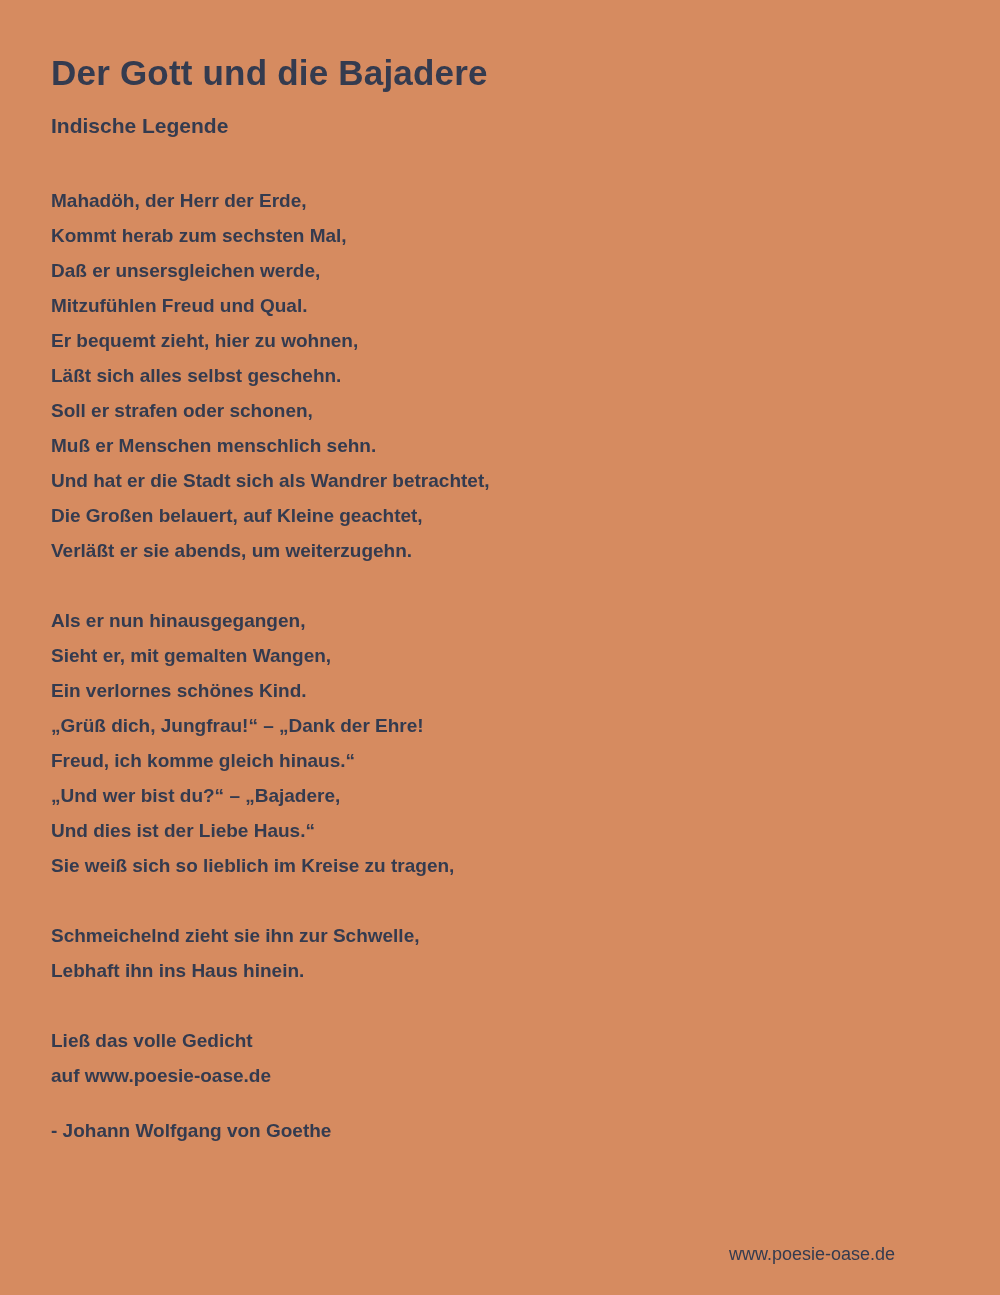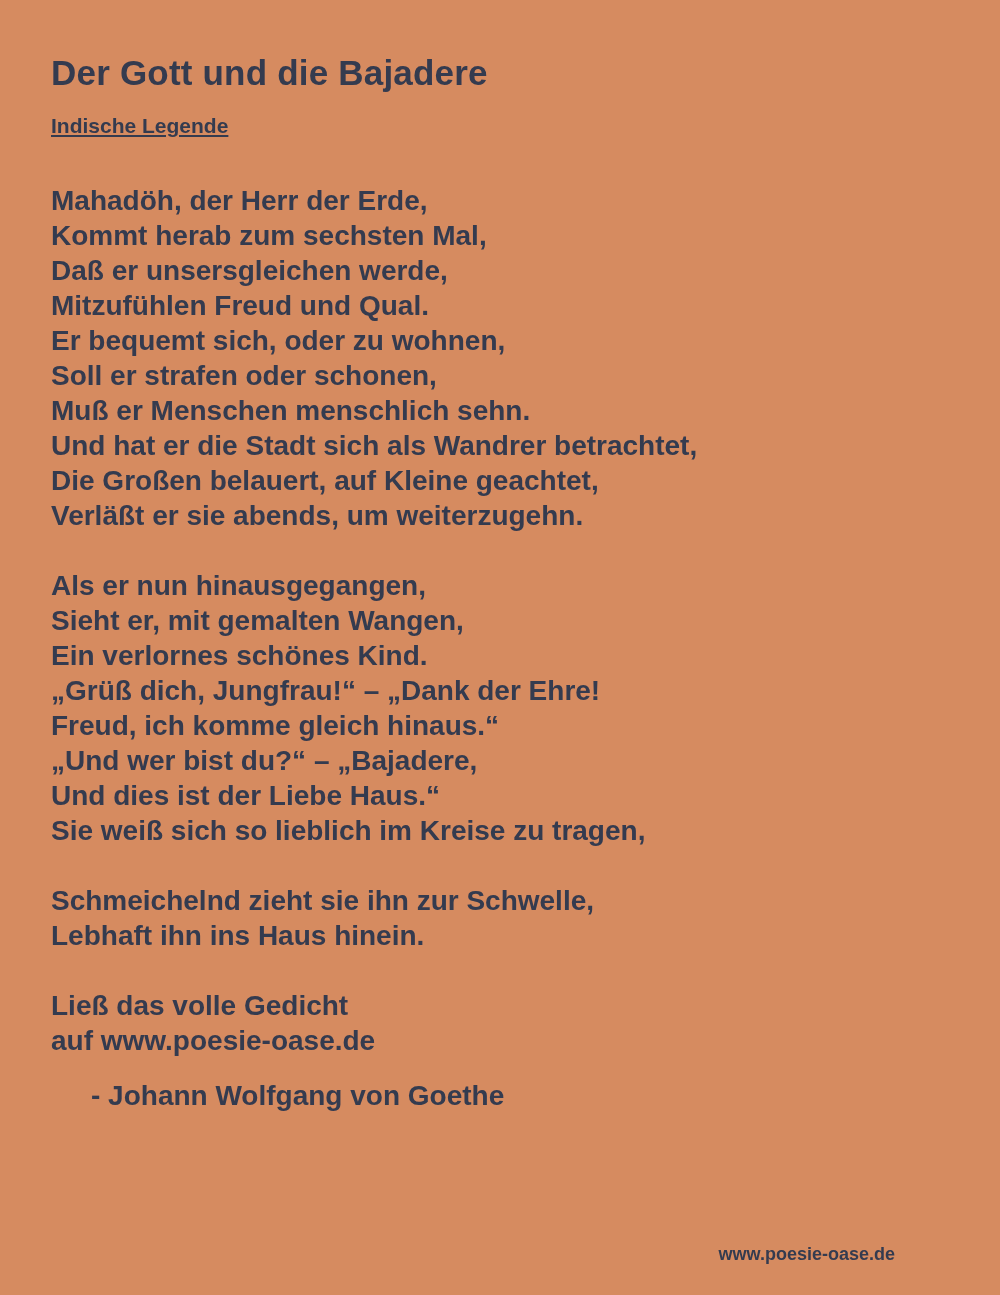--- a/index.html
+++ b/index.html
@@ -28,55 +28,55 @@
     line-height: 42px;
     font-weight: 700;
     margin: 0;
     letter-spacing: 0.2px;
   }
   .poem-subtitle {
     font-size: 21px;
     line-height: 28px;
     font-weight: 700;
     margin: 18px 0 0 0;
-    text-decoration: underline;
   }
   .poem-body {
     margin-top: 43px;
-    font-size: 28px;
+    font-size: 19px;
     font-weight: 700;
   }
   .stanza { margin: 0 0 35px 0; }
   .stanza .line {
     line-height: 35px;
     white-space: nowrap;
   }
-  .author-stanza { margin-top: -15px; margin-left: 40px; }
+  .author-stanza { margin-top: -15px; }
   .watermark {
     position: absolute;
     top: 1243px;
     right: 105px;
     font-size: 18px;
     line-height: 22px;
-    font-weight: 700;
+    font-weight: 400;
   }
 </style>
 </head>
 <body>
 
 <div class="page">
   <h1 class="poem-title">Der Gott und die Bajadere</h1>
   <h2 class="poem-subtitle">Indische Legende</h2>
   <div class="poem-body" id="poem-body">
       <div class="stanza">
         <div class="line">Mahadöh, der Herr der Erde,</div>
         <div class="line">Kommt herab zum sechsten Mal,</div>
         <div class="line">Daß er unsersgleichen werde,</div>
         <div class="line">Mitzufühlen Freud und Qual.</div>
-        <div class="line">Er bequemt sich, oder zu wohnen,</div>
+        <div class="line">Er bequemt zieht, hier zu wohnen,</div>
+        <div class="line">Läßt sich alles selbst geschehn.</div>
         <div class="line">Soll er strafen oder schonen,</div>
         <div class="line">Muß er Menschen menschlich sehn.</div>
         <div class="line">Und hat er die Stadt sich als Wandrer betrachtet,</div>
         <div class="line">Die Großen belauert, auf Kleine geachtet,</div>
         <div class="line">Verläßt er sie abends, um weiterzugehn.</div>
       </div>
       <div class="stanza">
         <div class="line">Als er nun hinausgegangen,</div>
         <div class="line">Sieht er, mit gemalten Wangen,</div>
         <div class="line">Ein verlornes schönes Kind.</div>

